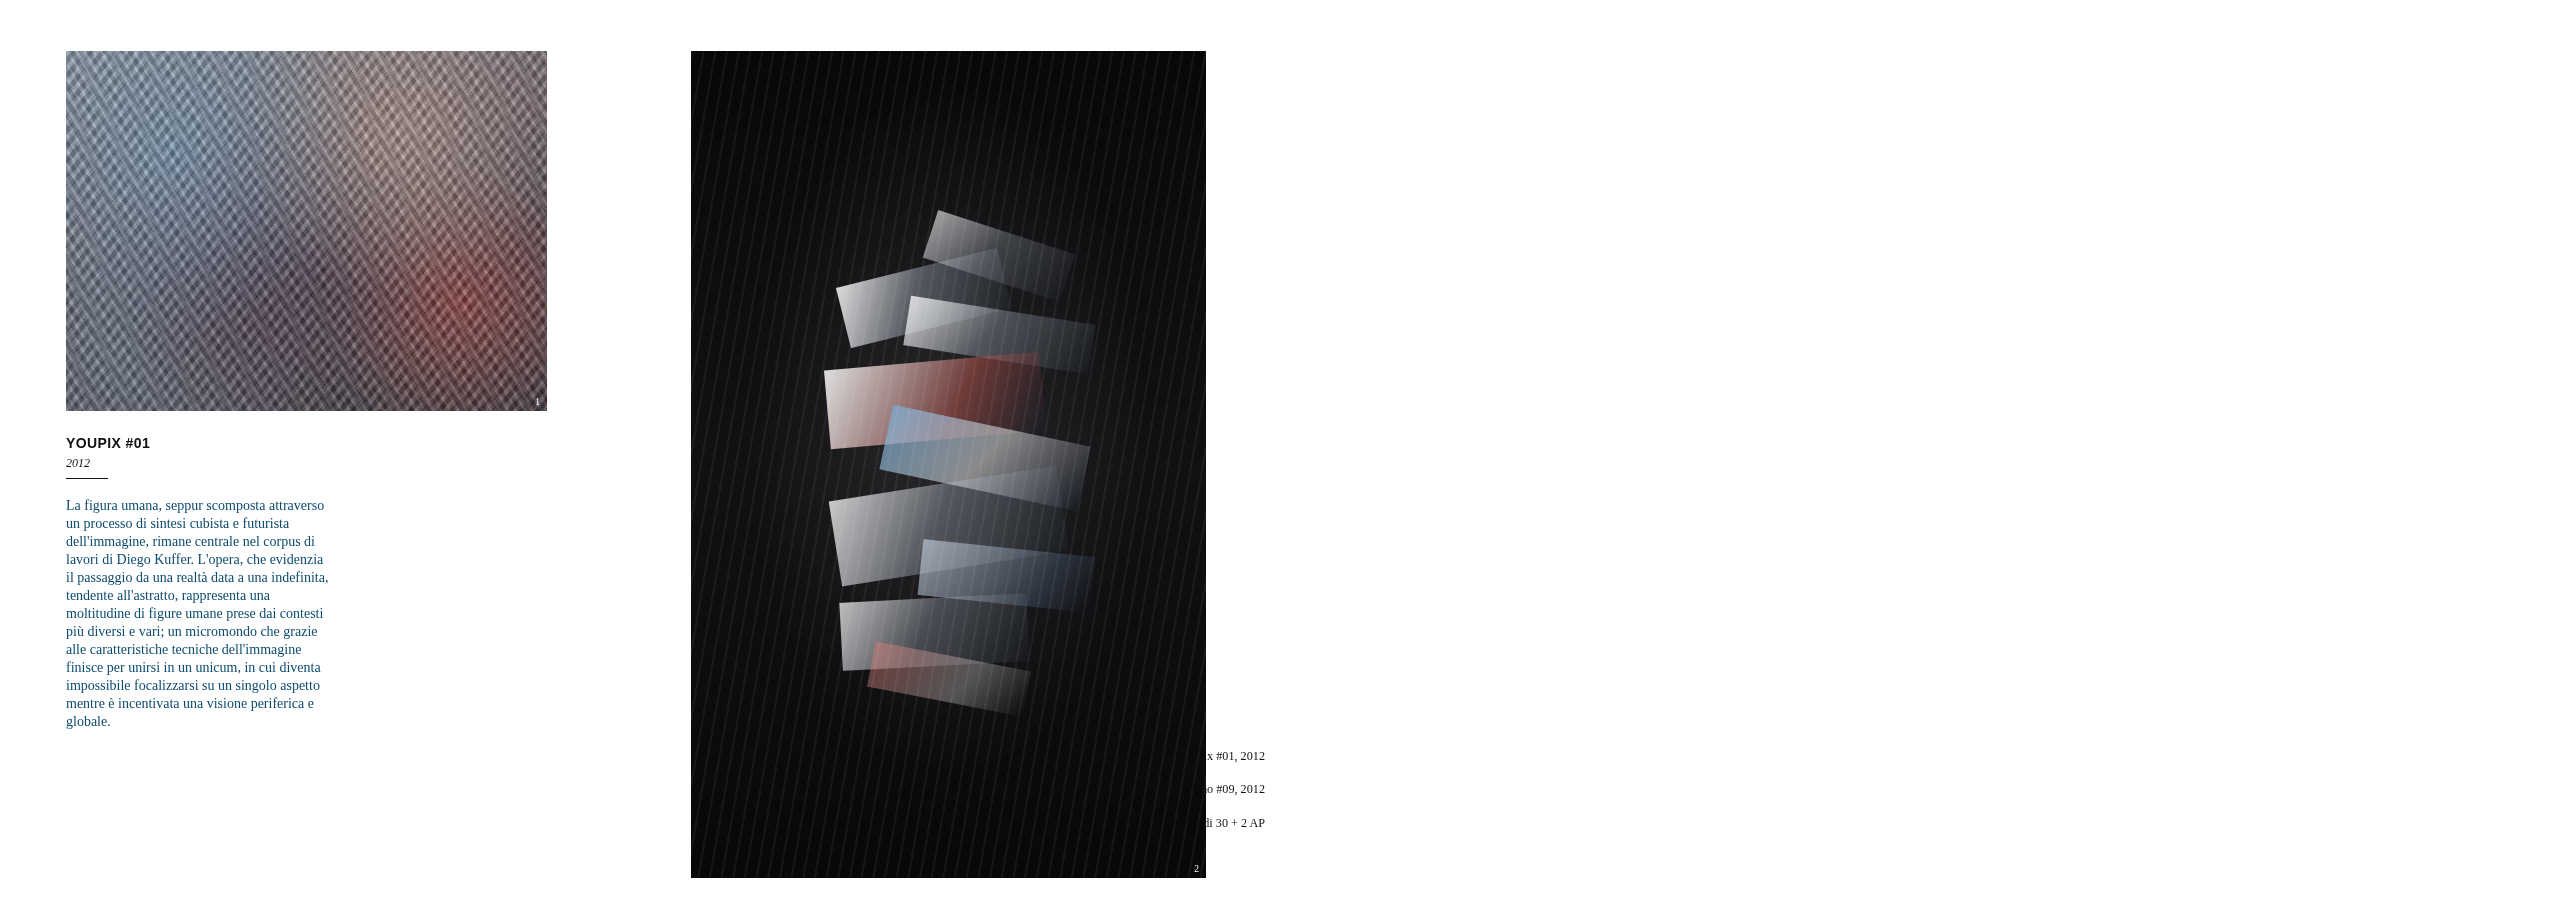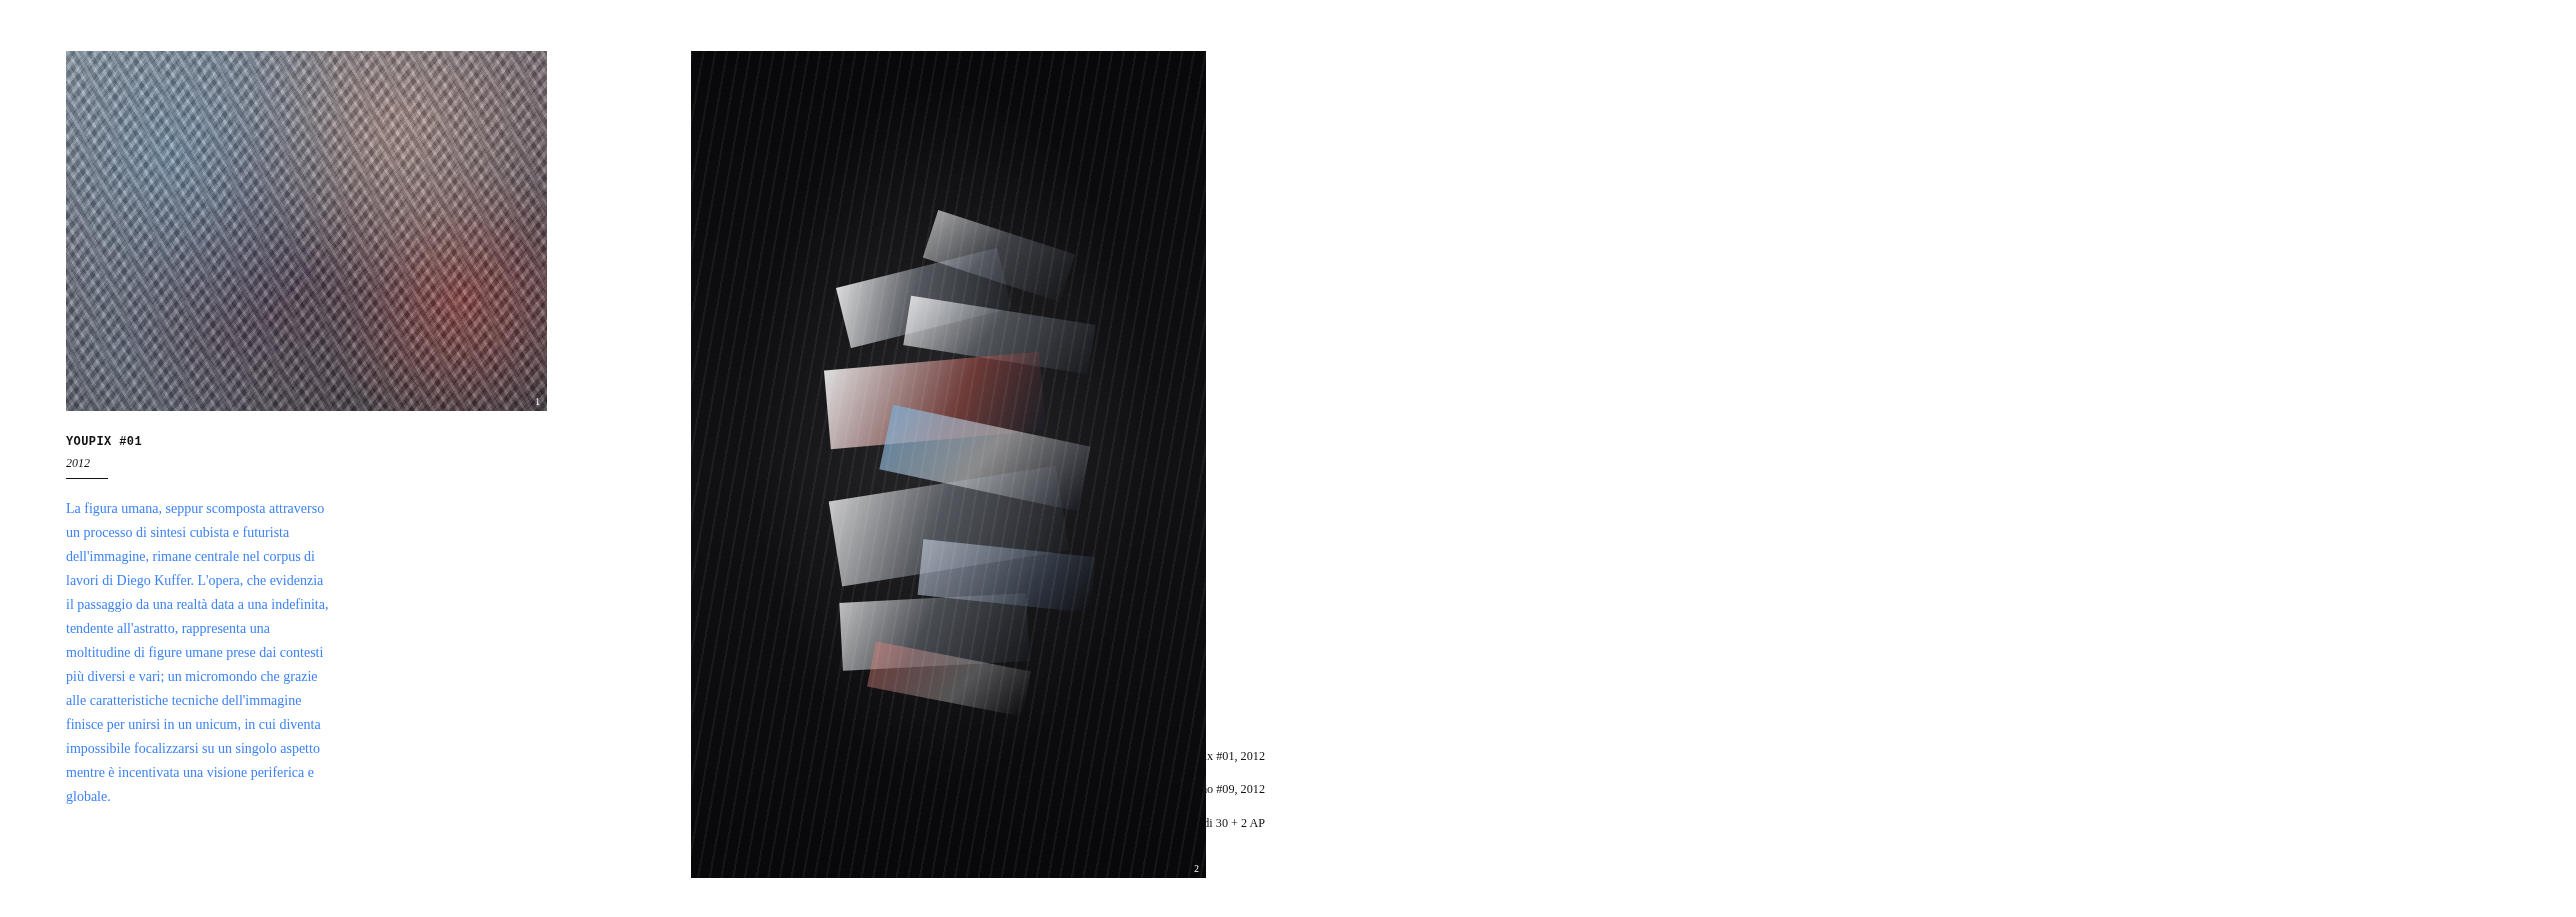--- a/index.html
+++ b/index.html
@@ -56,23 +56,23 @@
     position: absolute;
     right: 7.2px; bottom: 4.3px;
     color: #fff;
     font-size: 9.4px;
     font-family: "Liberation Serif", serif;
   }
 
   .youpix-title {
     position: absolute;
     left: 66px; top: 435px;
-    font-family: Liberation Mono, monospace;
+    font-family: Liberation Sans, sans-serif;
     font-weight: bold;
-    font-size: 12px;
+    font-size: 14px;
     letter-spacing: 0.4px;
     color: #111;
   }
   .youpix-year {
     position: absolute;
     left: 66px; top: 456px;
     font-style: italic;
     font-size: 12px;
     color: #111;
   }
@@ -80,22 +80,22 @@
     position: absolute;
     left: 66px; top: 478px;
     width: 42px; height: 1.4px;
     background: #111;
   }
   .youpix-body {
     position: absolute;
     left: 66px; top: 497px;
     width: 266px;
     font-size: 14px;
-    line-height: 24px;
-    color: #3b82f6;
+    line-height: 18px;
+    color: #0c4a6e;
   }
 
   .credit-line {
     position: absolute;
     right: 23px;
     font-size: 12.2px;
     text-align: right;
     color: #111;
   }
   .credit-1 { top: 749px; }

